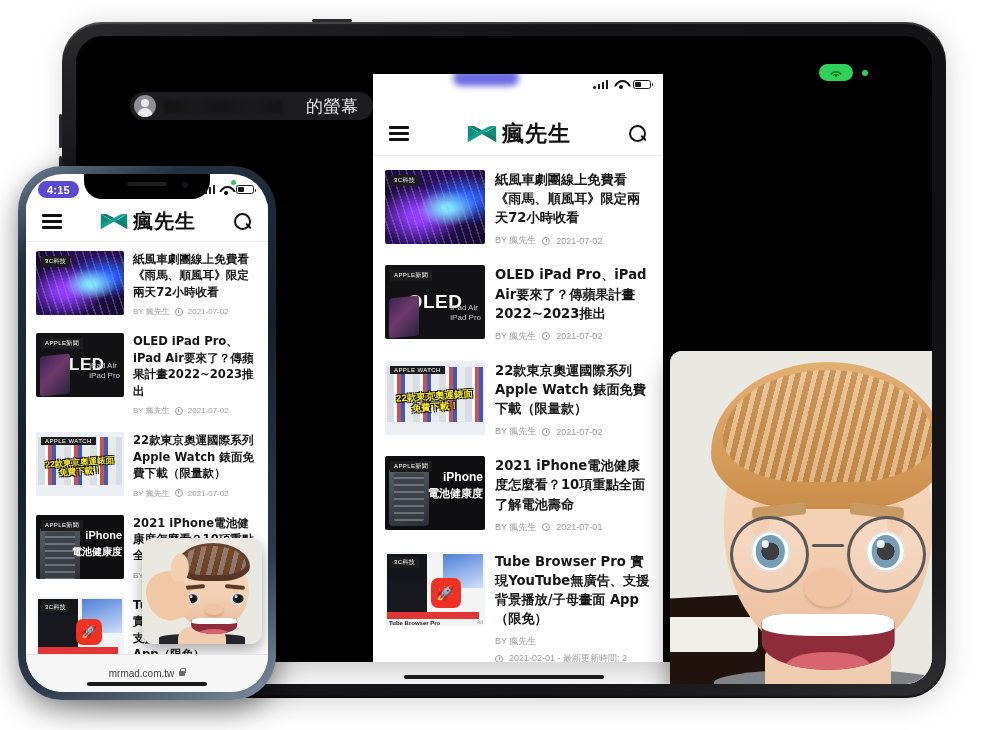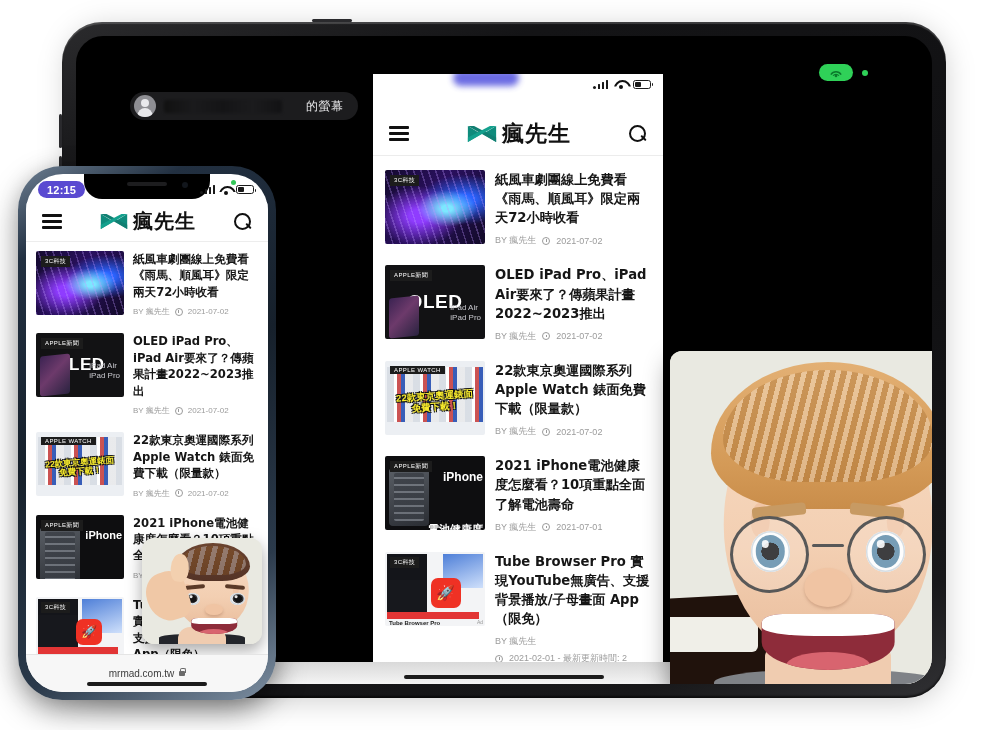--- a/index.html
+++ b/index.html
@@ -48,21 +48,21 @@
   }
   .avatar-circle:after{
     content:""; position:absolute; left:50%; top:13px; transform:translateX(-50%);
     width:15px; height:12px; border-radius:8px 8px 0 0; background:#e9e9ec;
   }
   .blur-name{
     width:118px; height:13px; border-radius:3px;
     background:linear-gradient(90deg,#111,#1a1a1c,#141416,#1b1b1d,#121214);
     filter:blur(1.4px);
   }
-  .share-pill-text{ color:#e6e6e8; font-size:12px; letter-spacing:.5px;padding-left:16px; }
+  .share-pill-text{ color:#e6e6e8; font-size:17px; letter-spacing:.5px;padding-left:16px; }
 
   
   .green-badge{
     position:absolute; right:64px; top:28px;
     display:flex; align-items:center; gap:9px;
   }
   .green-pill{
     width:34px; height:17px; border-radius:9px; background:#2fd158;
     display:flex; align-items:center; justify-content:center;
   }
@@ -153,21 +153,21 @@
     display:flex; flex-direction:column; justify-content:center; align-items:center;
     font-size:9.5px; font-weight:800; color:#f7ea2c; line-height:1.06;
     text-shadow:-1px -1px 0 #111,1px -1px 0 #111,-1px 1px 0 #111,1px 1px 0 #111;
     transform:rotate(-4deg); }
   .th-iph{ width:100%; height:100%; background:#0e0e10; position:relative; overflow:hidden; }
   .th-iph .board{ position:absolute; left:4px; top:12px; width:40px; height:58px; border-radius:4px;
     background:linear-gradient(160deg,#5a5f66,#2a2d33); }
   .th-iph .board:after{ content:""; position:absolute; inset:5px;
     background:repeating-linear-gradient(0deg,#787d85 0 2px,#3a3e45 2px 7px); opacity:.8; border-radius:2px;}
   .th-iph .t1{ position:absolute; right:2px; top:14px; color:#fff; font-weight:800; font-size:12px; }
-  .th-iph .t2{ position:absolute; right:2px; top:30px; color:#fff; font-weight:800; font-size:11px;margin-top:36px; }
+  .th-iph .t2{ position:absolute; right:2px; top:30px; color:#fff; font-weight:800; font-size:11px; }
   .th-app{ width:100%; height:100%; background:#f3f4f6; position:relative; overflow:hidden; }
   .th-app .shotL{ position:absolute; left:2px; top:2px; width:40px; height:34px; background:#14151a; }
   .th-app .shotR{ position:absolute; right:2px; top:2px; width:40px; height:34px;
     background:linear-gradient(160deg,#4e7fd8,#cfe0fb); }
   .th-app .shotB{ position:absolute; left:2px; bottom:14px; width:40px; height:32px; background:#17181d; }
   .th-app .rocket{ position:absolute; left:46px; top:26px; width:30px; height:30px; border-radius:7px;
     background:#ef3124; display:flex; align-items:center; justify-content:center; color:#fff; font-size:15px; }
   .th-app .redline{ position:absolute; left:2px; bottom:7px; right:6px; height:7px;
     background:#e02020; opacity:.9; }
   .th-app .nm{ position:absolute; left:4px; bottom:0px; font-size:6px; color:#222; font-weight:700;}
@@ -558,21 +558,21 @@
   <div class="iphone-shadow"></div>
   <div class="iphone-frame">
     <div class="iphone-screen">
 
       <div class="notch">
         <div class="spk"></div>
         <div class="cam"></div>
       </div>
 
       <div class="ios-status">
-        <div class="time-pill">12:15</div>
+        <div class="time-pill">4:15</div>
         <div class="ios-right">
           <div class="sig-bars">
               <i></i>
               <i></i>
               <i></i>
               <i></i>
             </div>
           <div class="wifi-ico"></div>
           <div class="batt">
               <i></i>

